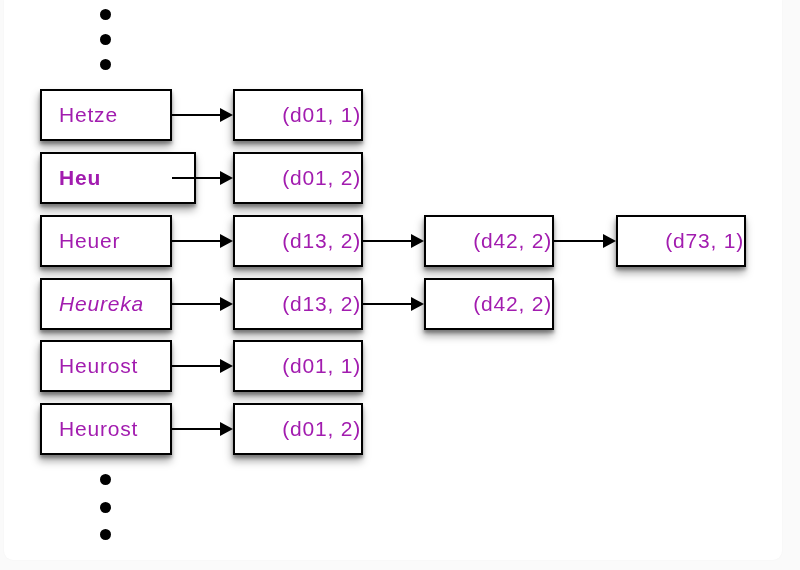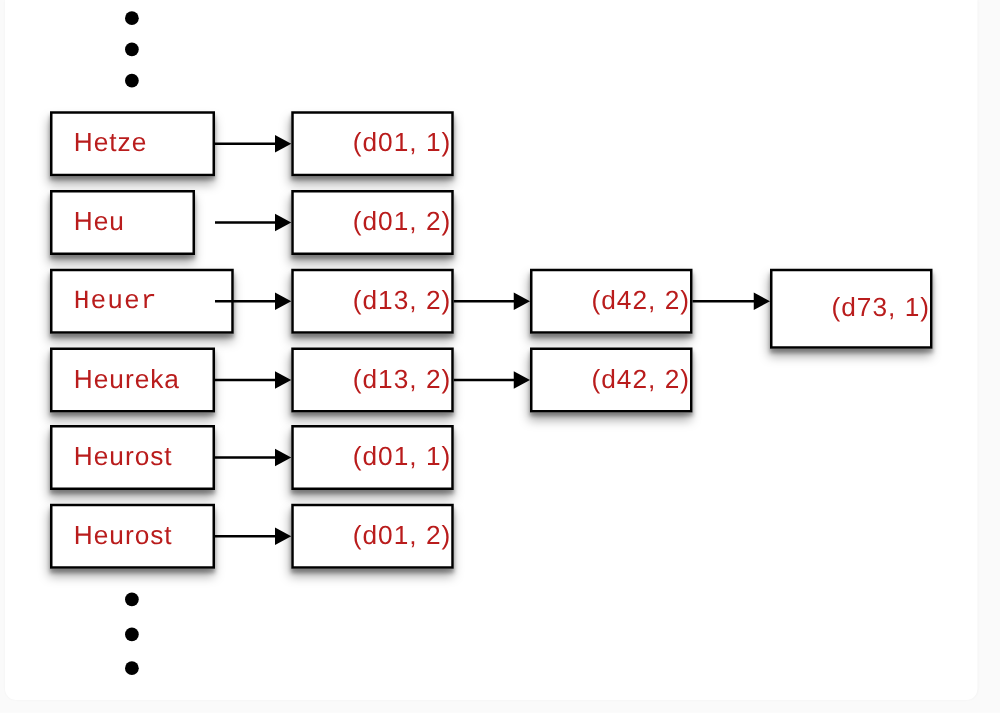--- a/index.html
+++ b/index.html
@@ -20,21 +20,21 @@
   #diagram { position: absolute; left: 0; top: 0; width: 800px; height: 570px; }
   .node {
     position: absolute;
     box-sizing: border-box;
     background: #ffffff;
     border: 2px solid #000000;
     display: flex;
     align-items: center;
     font-size: 21px;
     letter-spacing: 0.8px;
-    color: #b91c1c;
+    color: #a21caf;
     box-shadow: 0 3px 3px rgba(0,0,0,0.30), -1px 6px 8px rgba(0,0,0,0.35);
   }
   .term    { justify-content: flex-start; padding-left: 17px; }
   .posting { justify-content: flex-end; }
   .arrow { position: absolute; height: 14px; }
   .arrow-line {
     position: absolute;
     left: 0; right: 10px; top: 6px;
     height: 2px;
     background: #000000;
@@ -62,55 +62,55 @@
     <div class="node term" style="left: 40px; top: 89px; width: 132px; height: 52px;">
       <span>Hetze</span>
     </div>
     <div class="arrow" style="left: 172px; top: 108px; width: 61px;">
       <div class="arrow-line"></div>
       <div class="arrow-head"></div>
     </div>
     <div class="node posting" style="left: 233px; top: 89px; width: 130px; height: 52px;">
       <span>(d01, 1)</span>
     </div>
-    <div class="node term" style="left: 40px; top: 152px; width: 116px; height: 52px;">
+    <div class="node term" style="left: 40px; top: 152px; width: 156px; height: 52px; font-weight: bold;">
       <span>Heu</span>
     </div>
     <div class="arrow" style="left: 172px; top: 171px; width: 61px;">
       <div class="arrow-line"></div>
       <div class="arrow-head"></div>
     </div>
     <div class="node posting" style="left: 233px; top: 152px; width: 130px; height: 52px;">
       <span>(d01, 2)</span>
     </div>
-    <div class="node term" style="left: 40px; top: 215px; width: 147px; height: 52px; font-family: Liberation Mono, monospace;">
+    <div class="node term" style="left: 40px; top: 215px; width: 132px; height: 52px;">
       <span>Heuer</span>
     </div>
     <div class="arrow" style="left: 172px; top: 234px; width: 61px;">
       <div class="arrow-line"></div>
       <div class="arrow-head"></div>
     </div>
     <div class="node posting" style="left: 233px; top: 215px; width: 130px; height: 52px;">
       <span>(d13, 2)</span>
     </div>
     <div class="arrow" style="left: 363px; top: 234px; width: 61px;">
       <div class="arrow-line"></div>
       <div class="arrow-head"></div>
     </div>
     <div class="node posting" style="left: 424px; top: 215px; width: 130px; height: 52px;">
       <span>(d42, 2)</span>
     </div>
     <div class="arrow" style="left: 554px; top: 234px; width: 62px;">
       <div class="arrow-line"></div>
       <div class="arrow-head"></div>
     </div>
-    <div class="node posting" style="left: 616px; top: 215px; width: 130px; height: 64px;">
+    <div class="node posting" style="left: 616px; top: 215px; width: 130px; height: 52px;">
       <span>(d73, 1)</span>
     </div>
-    <div class="node term" style="left: 40px; top: 278px; width: 132px; height: 52px;">
+    <div class="node term" style="left: 40px; top: 278px; width: 132px; height: 52px; font-style: italic;">
       <span>Heureka</span>
     </div>
     <div class="arrow" style="left: 172px; top: 297px; width: 61px;">
       <div class="arrow-line"></div>
       <div class="arrow-head"></div>
     </div>
     <div class="node posting" style="left: 233px; top: 278px; width: 130px; height: 52px;">
       <span>(d13, 2)</span>
     </div>
     <div class="arrow" style="left: 363px; top: 297px; width: 61px;">

